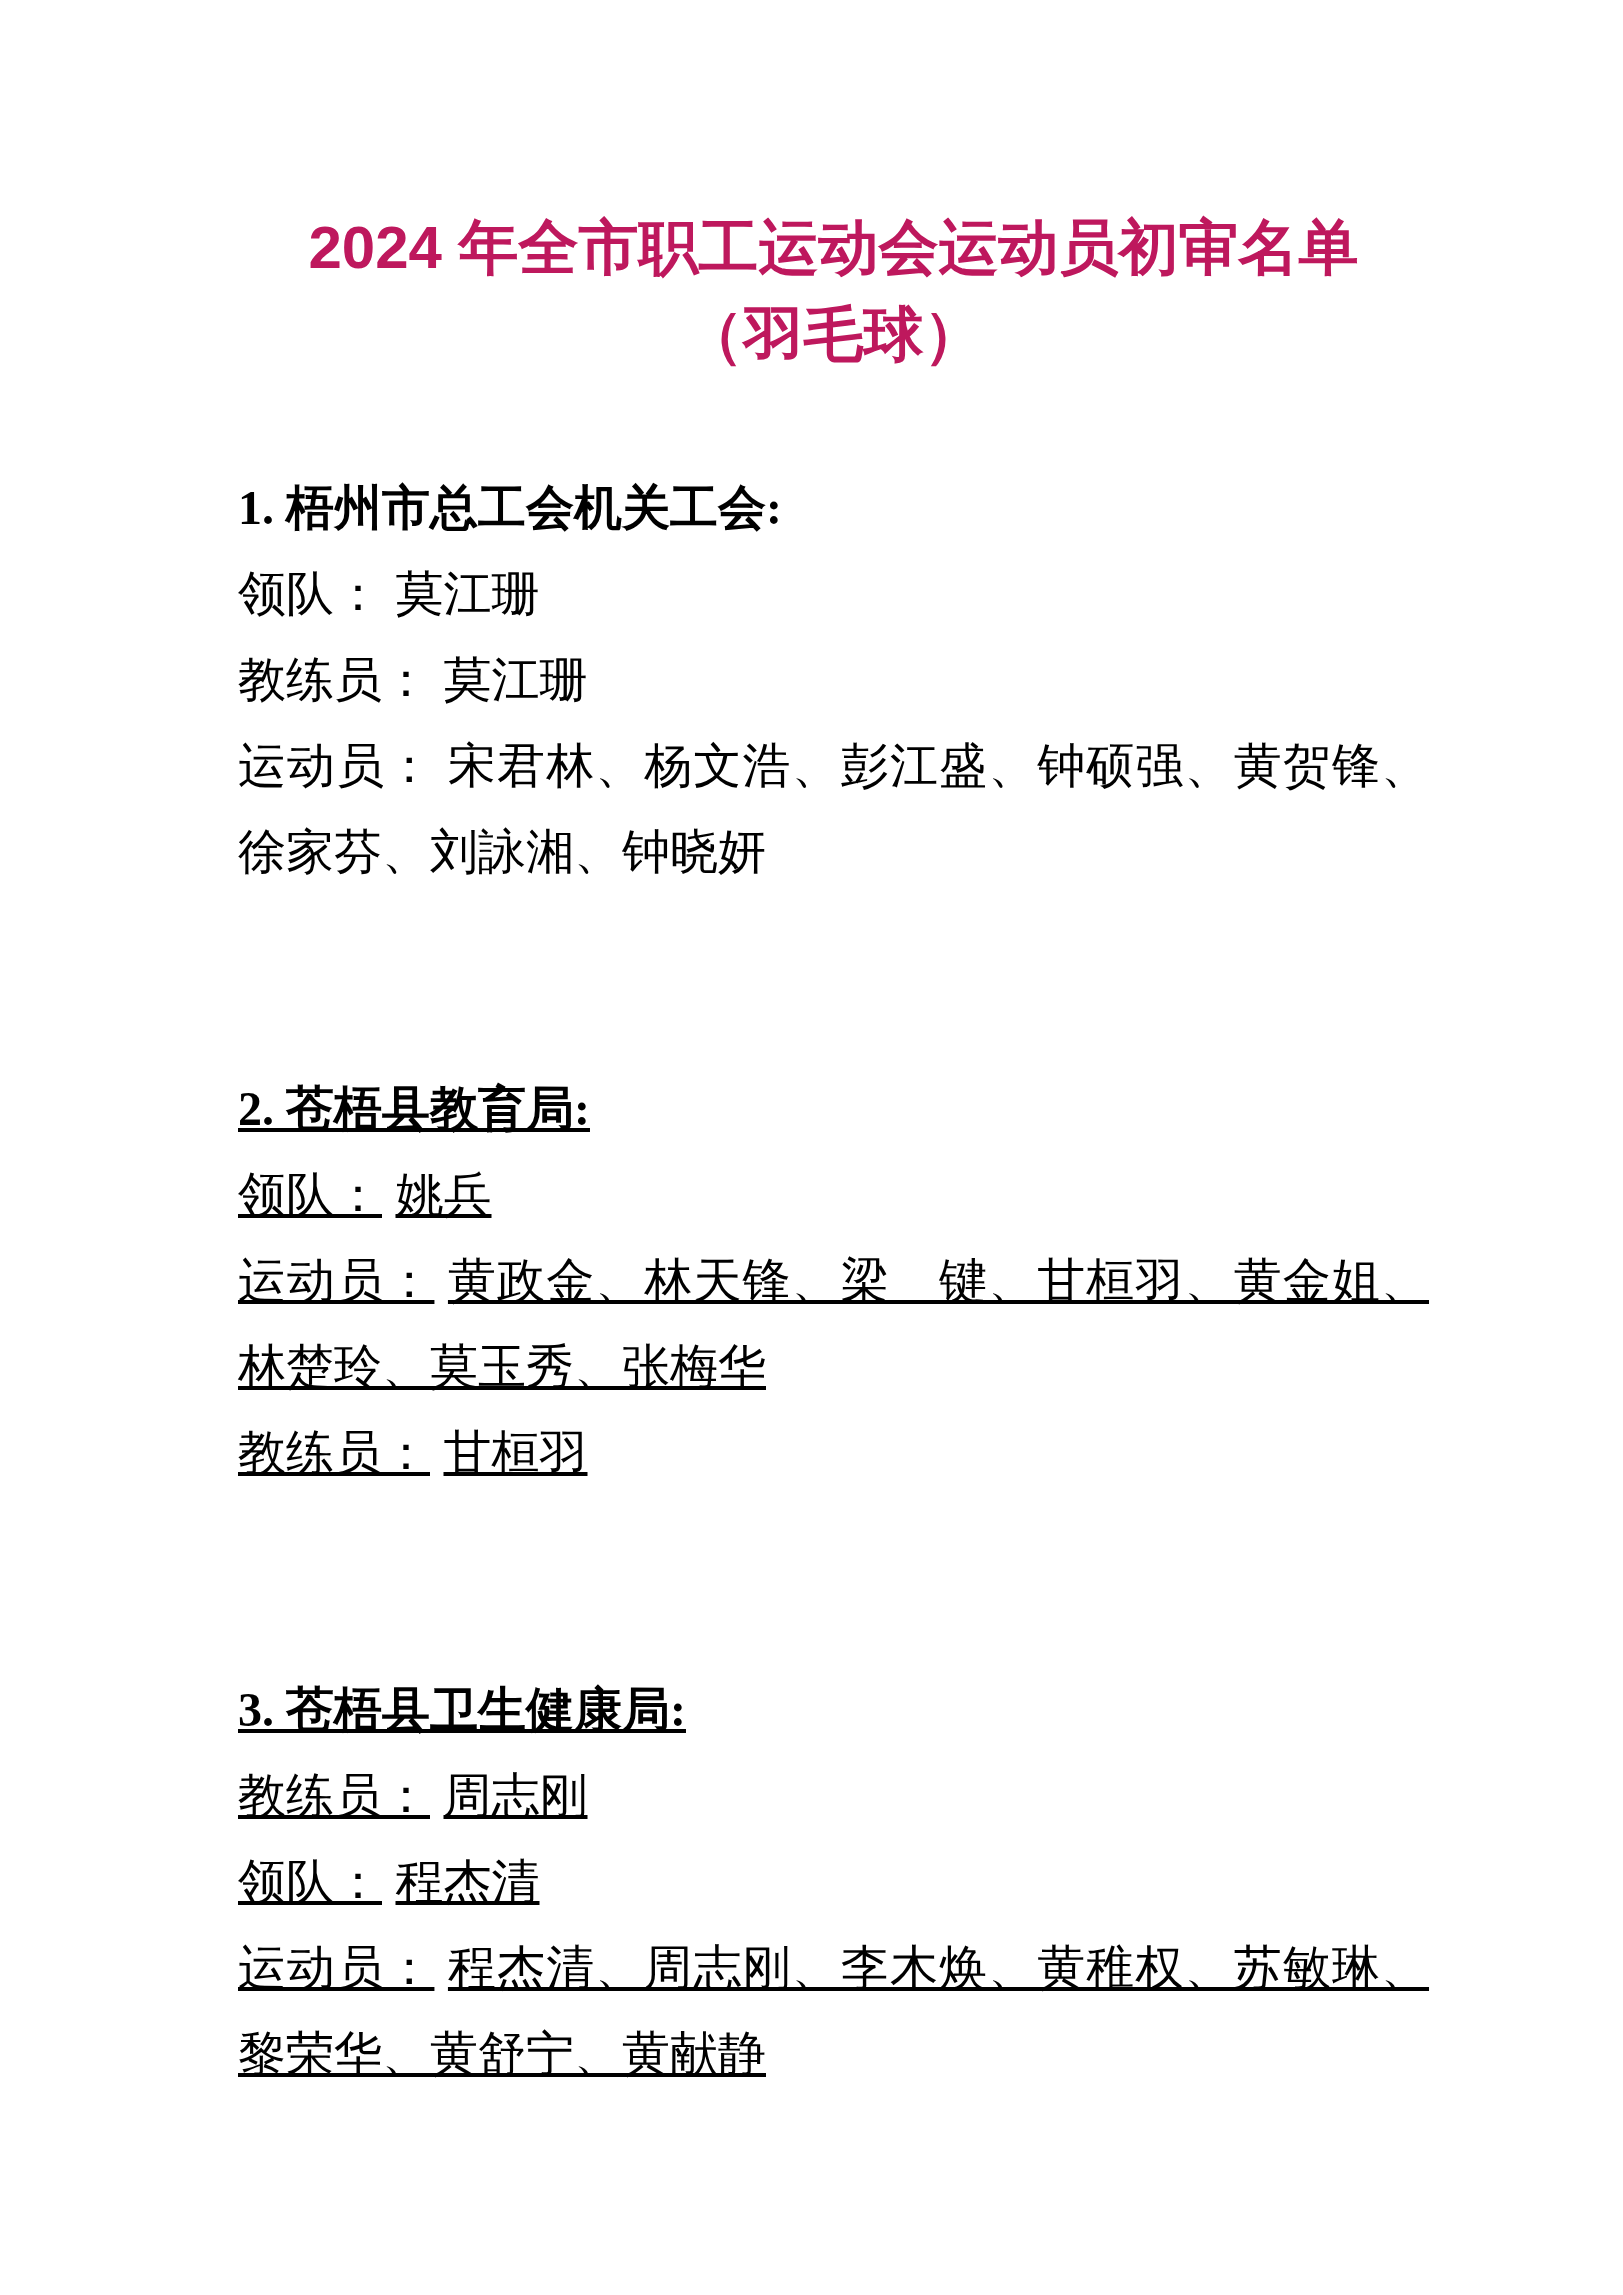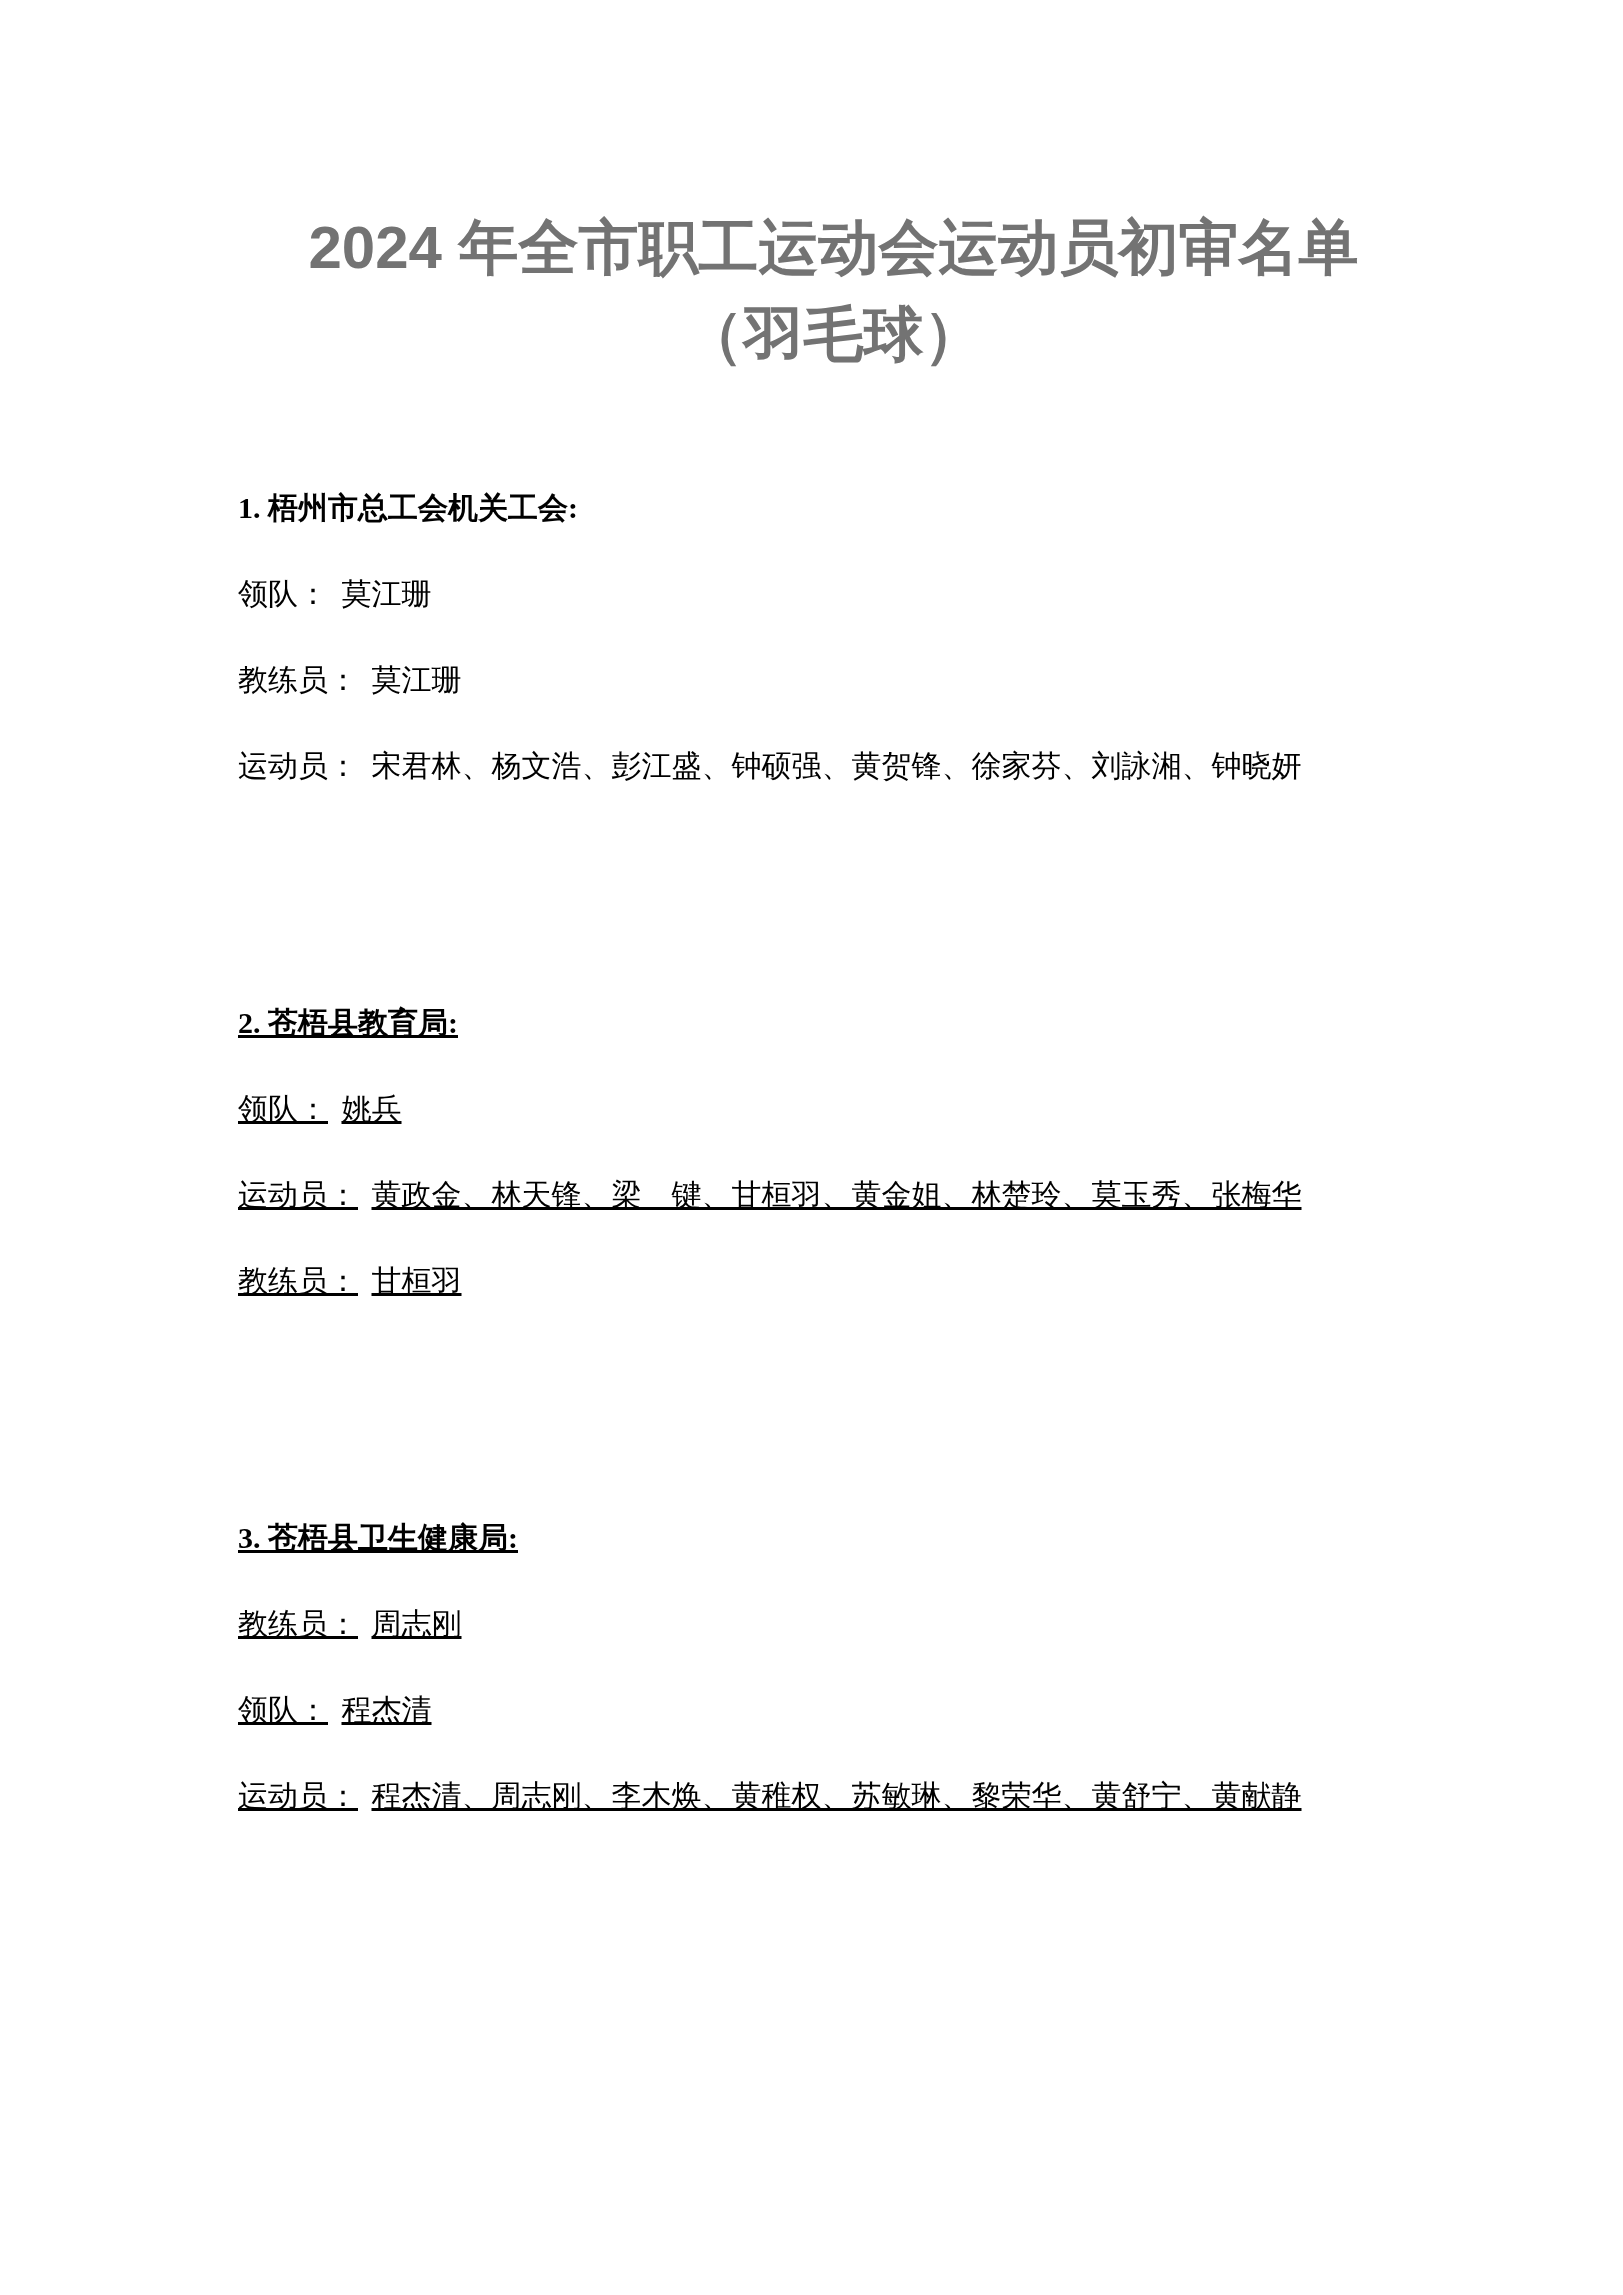--- a/index.html
+++ b/index.html
@@ -18,34 +18,34 @@
     overflow: hidden;
   }
   .title {
     margin: 204px 0 0 238px;
     width: 1191px;
     text-align: center;
     font-family: "Liberation Sans", "DejaVu Sans", sans-serif;
     font-weight: 700;
     font-size: 60px;
     line-height: 87px;
-    color: #737373;
+    color: #be185d;
   }
   .group {
     margin-left: 238px;
     width: 1191px;
     font-size: 45px;
     color: #000000;
   }
   .group.first { margin-top: 87px; }
   .group + .group { margin-top: 171px; text-decoration: underline; }
   .line {
     margin: 0;
     line-height: 86px;
-    font-size: 30px;
+    font-size: 48px;
   }
   .heading { font-weight: 700; }
   .athletes { text-align: justify; }
   .label { margin-right: 13.5px; }
 </style>
 </head>
 <body>
 
 <div class="page">
 

